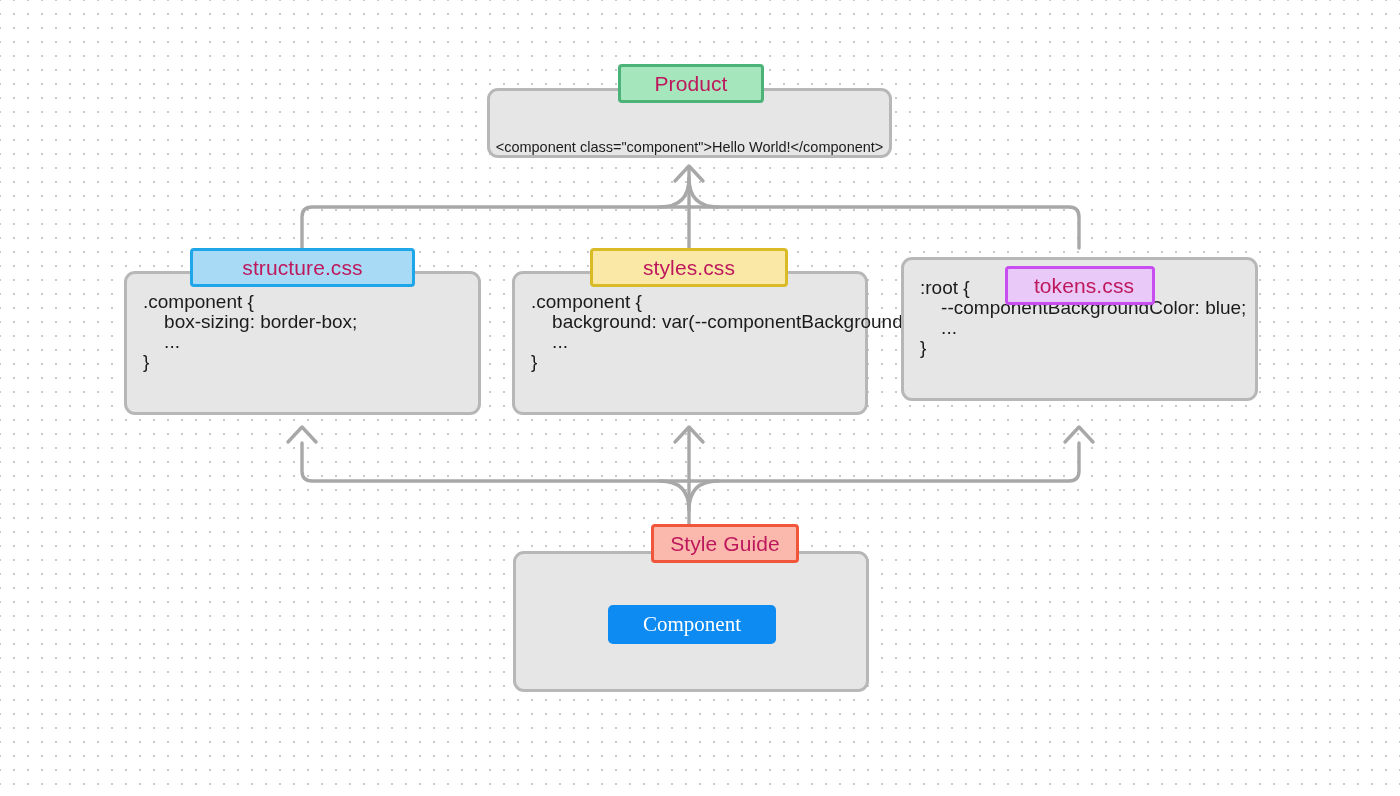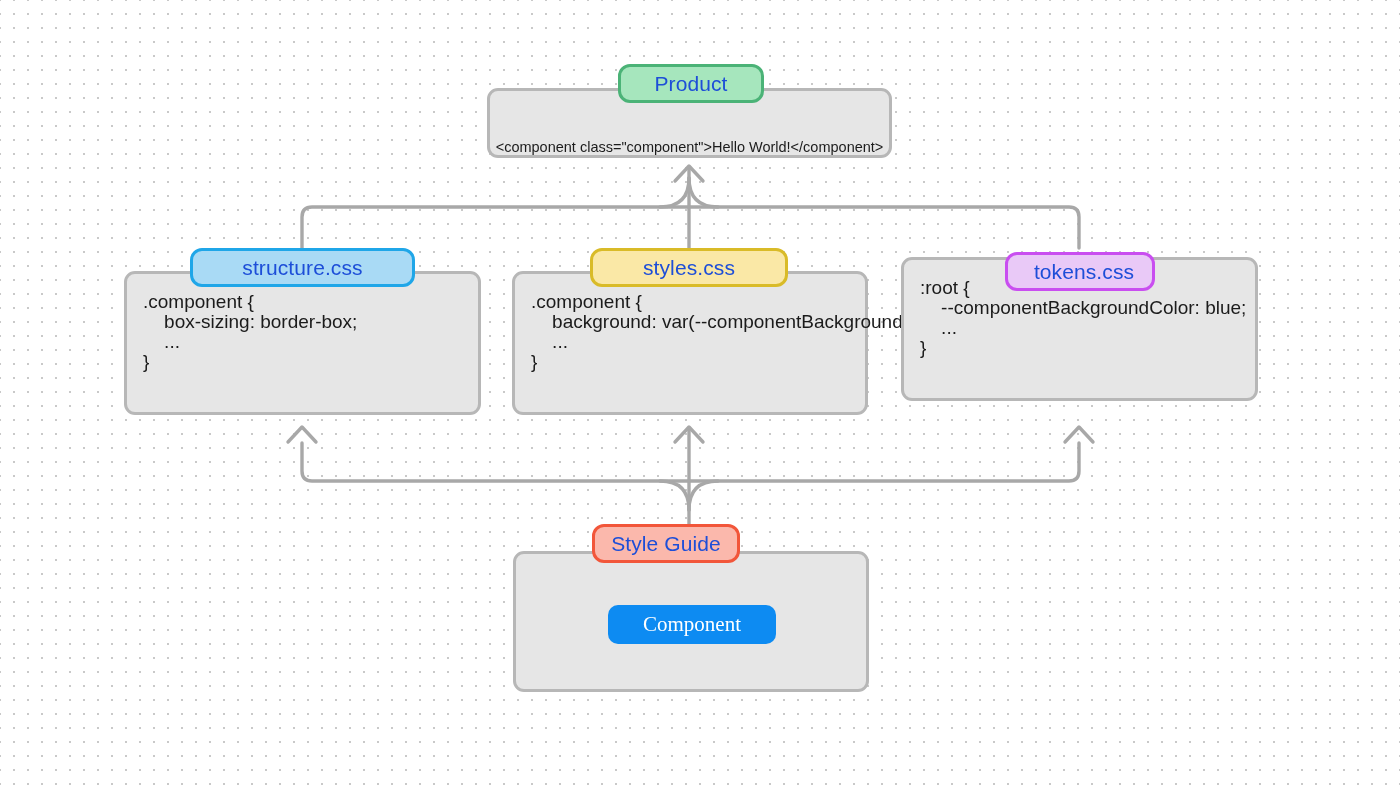--- a/index.html
+++ b/index.html
@@ -53,26 +53,26 @@
     color: #1b1b1b;
     white-space: pre;
   }
 
   
   .chip {
     position: absolute;
     box-sizing: border-box;
     border-width: 3px;
     border-style: solid;
-    border-radius: 12px;
+    border-radius: 4px;
     display: flex;
     align-items: center;
     justify-content: center;
     font-size: 21px;
-    color: #1d4ed8;
+    color: #be185d;
     letter-spacing: 0.1px;
     z-index: 5;
   }
 
   .chip-green  { background: #a6e6bd; border-color: #4bb377; }
   .chip-blue   { background: #a9daf5; border-color: #1fa6e8; }
   .chip-yellow { background: #fae8a6; border-color: #d9bb28; }
   .chip-purple { background: #e9c9f7; border-color: #c94ef0; }
   .chip-red    { background: #fbb8ac; border-color: #f2563a; }
 
@@ -88,21 +88,21 @@
   }
 
   
   .demo-button {
     position: absolute;
     left: 605px;
     top: 602px;
     width: 168px;
     height: 39px;
     background: #0d8bf2;
-    border-radius: 10px;
+    border-radius: 5px;
     display: flex;
     align-items: center;
     justify-content: center;
     color: #ffffff;
     font-family: "Liberation Serif", serif;
     font-size: 21px;
   }
 </style>
 </head>
 <body>
@@ -162,26 +162,26 @@
   <div class="chip chip-yellow" style="left:590px; top:248px; width:198px; height:39px;text-align:center;">
     <span>styles.css</span>
   </div>
 
   <div class="panel" style="left:901px; top:257px; width:357px; height:144px;">
     <div class="code">:root {
     --componentBackgroundColor: blue;
     ...
 }</div>
   </div>
-  <div class="chip chip-purple" style="left:1005px; top:252px; width:150px; height:39px;padding-left:8px;">
+  <div class="chip chip-purple" style="left:1005px; top:266px; width:150px; height:39px;padding-left:8px;">
     <span>tokens.css</span>
   </div>
 
   <div class="panel" style="left:513px; top:551px; width:356px; height:141px;">
     <div class="demo-button" style="left:92px; top:51px;">
       <span>Component</span>
     </div>
   </div>
-  <div class="chip chip-red" style="left:592px; top:524px; width:148px; height:39px;">
+  <div class="chip chip-red" style="left:651px; top:524px; width:148px; height:39px;">
     <span>Style Guide</span>
   </div>
 
 </div>
 
 </body></html>

